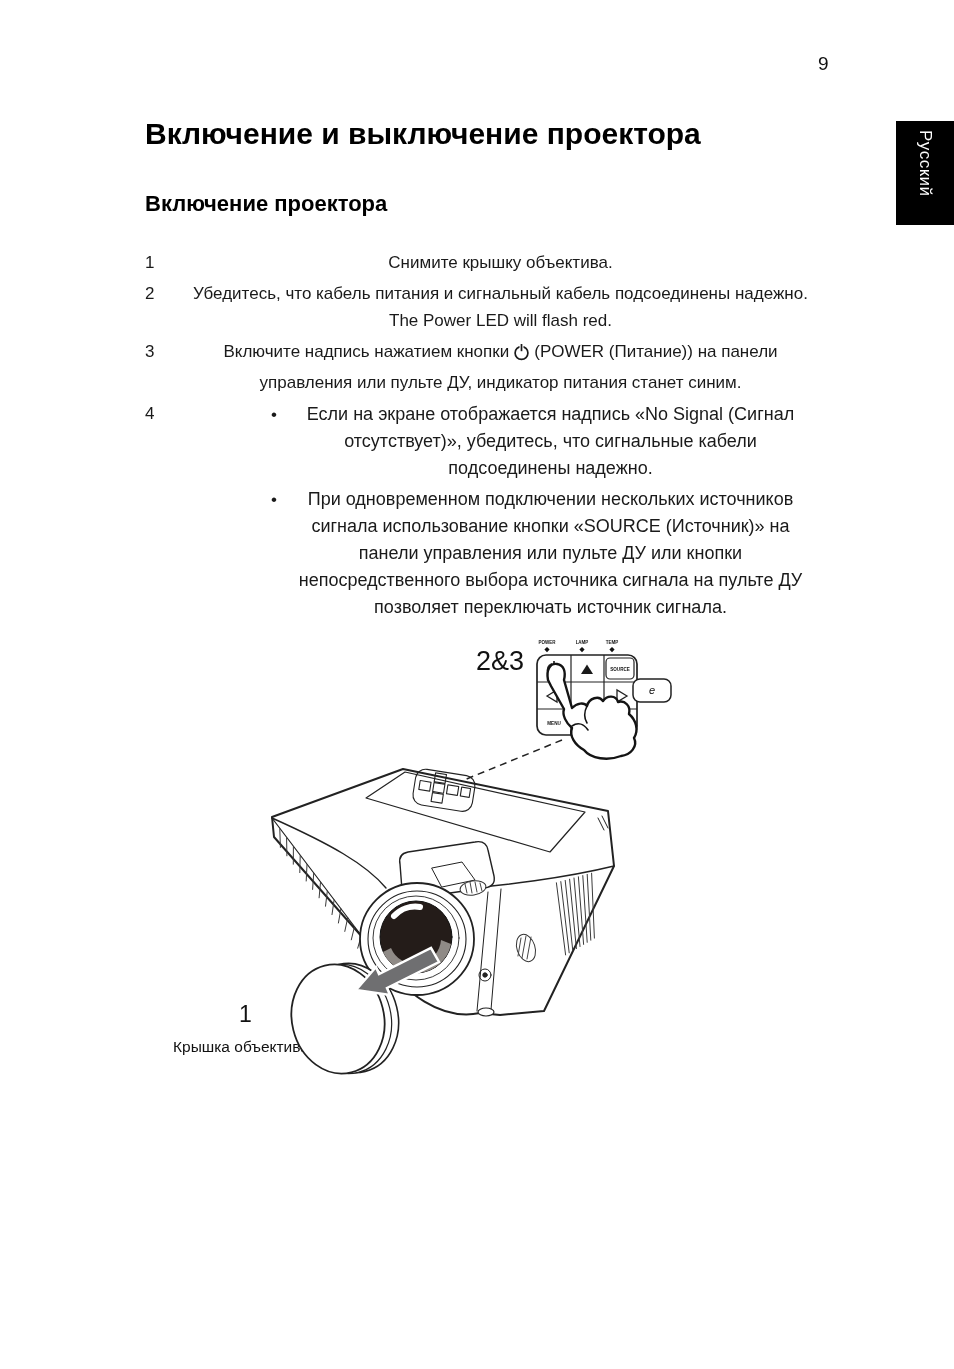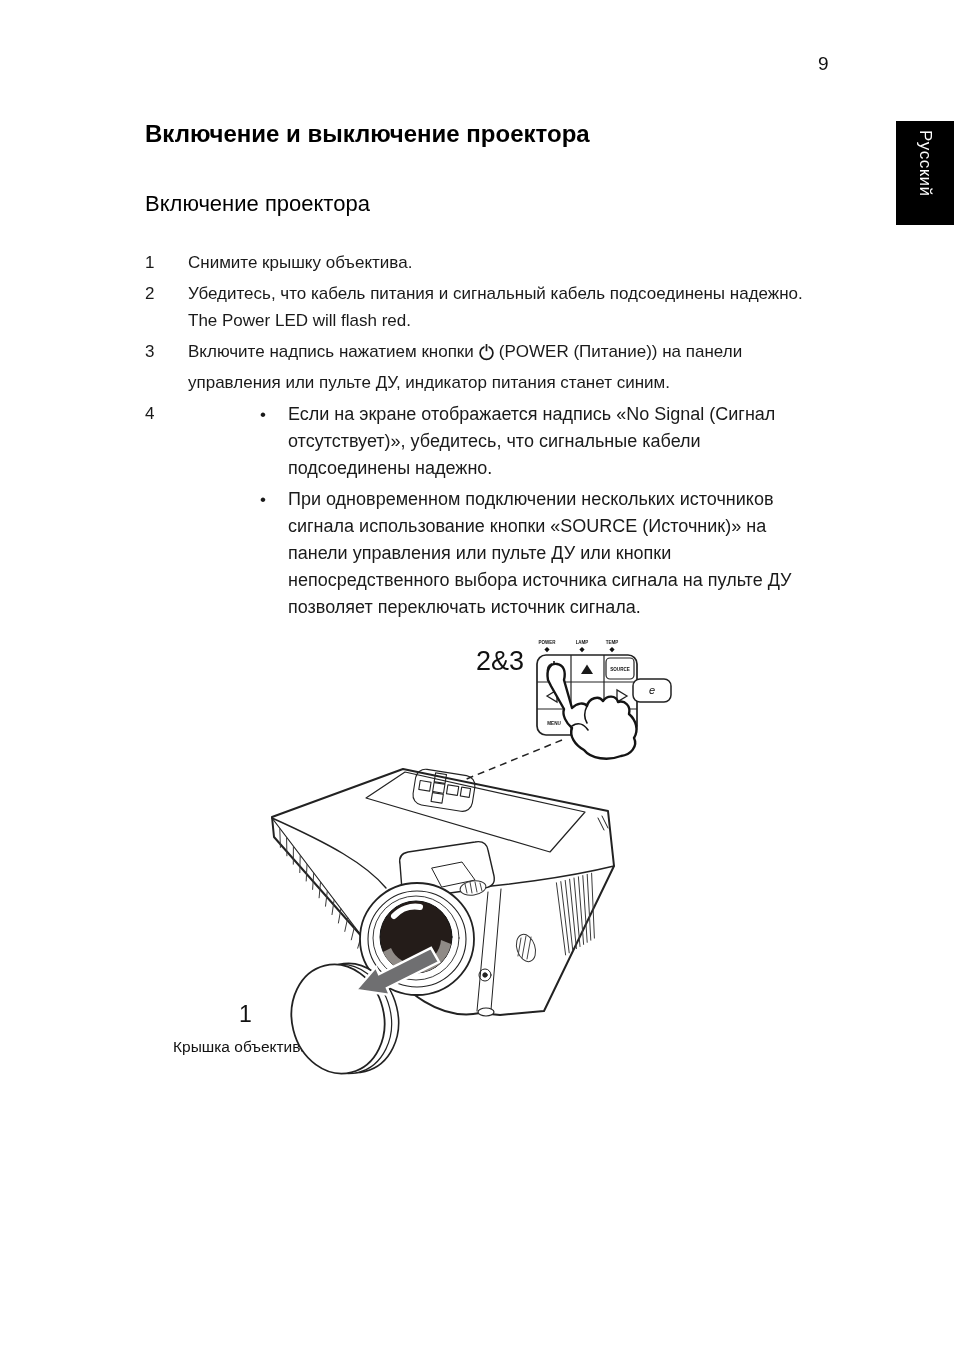--- a/index.html
+++ b/index.html
@@ -8,26 +8,26 @@
     font-family:"Liberation Sans","DejaVu Sans",sans-serif;color:#1a1a1a;
   }
   .page-number{position:absolute;left:818px;top:53px;font-size:19px;color:#111;}
   .lang-tab{
     position:absolute;left:896px;top:121px;width:58px;height:104px;background:#000;
     display:flex;justify-content:center;align-items:flex-start;
   }
   .lang-tab span{
     writing-mode:vertical-rl;color:#fff;font-size:17px;margin-top:9px;letter-spacing:0.5px;
   }
-  h1.title{position:absolute;left:145px;top:116px;margin:0;font-size:24px;line-height:36px;font-weight:bold;color:#000;}
-  h2.subtitle{position:absolute;left:145px;top:190px;margin:0;font-size:22px;line-height:27px;font-weight:normal;color:#000;}
+  h1.title{position:absolute;left:145px;top:116px;margin:0;font-size:30px;line-height:36px;font-weight:bold;color:#000;}
+  h2.subtitle{position:absolute;left:145px;top:190px;margin:0;font-size:22px;line-height:27px;font-weight:bold;color:#000;}
   .steps{position:absolute;left:145px;top:249px;width:672px;margin:0;padding:0;list-style:none;}
   .steps li{display:flex;margin:0 0 4px 0;}
   .step-num{width:43px;flex:0 0 43px;font-size:17px;line-height:27px;}
-  .step-text{width:625px;font-size:17px;line-height:27px;}
+  .step-text{width:625px;font-size:17px;line-height:27px;text-align:center;}
   .notes{margin:1px 0 0 72px;padding:0;list-style:none;}
   .notes li{display:flex;}
   .note-bullet{width:28px;flex:0 0 28px;font-size:17px;line-height:27px;}
   .note-text{width:570px;font-size:18px;line-height:27px;}
   .power-glyph{display:inline-block;vertical-align:-4px;margin:0 3px;}
   .callout-label{position:absolute;left:476px;top:646px;font-size:27px;color:#111;}
   .cap-number{position:absolute;left:239px;top:1001px;font-size:23px;color:#111;}
   .cap-label{position:absolute;left:173px;top:1038px;font-size:15.5px;color:#111;}
   .diagram-svg{position:absolute;left:170px;top:630px;width:530px;height:460px;}
   svg text{font-family:"Liberation Sans","DejaVu Sans",sans-serif;}

